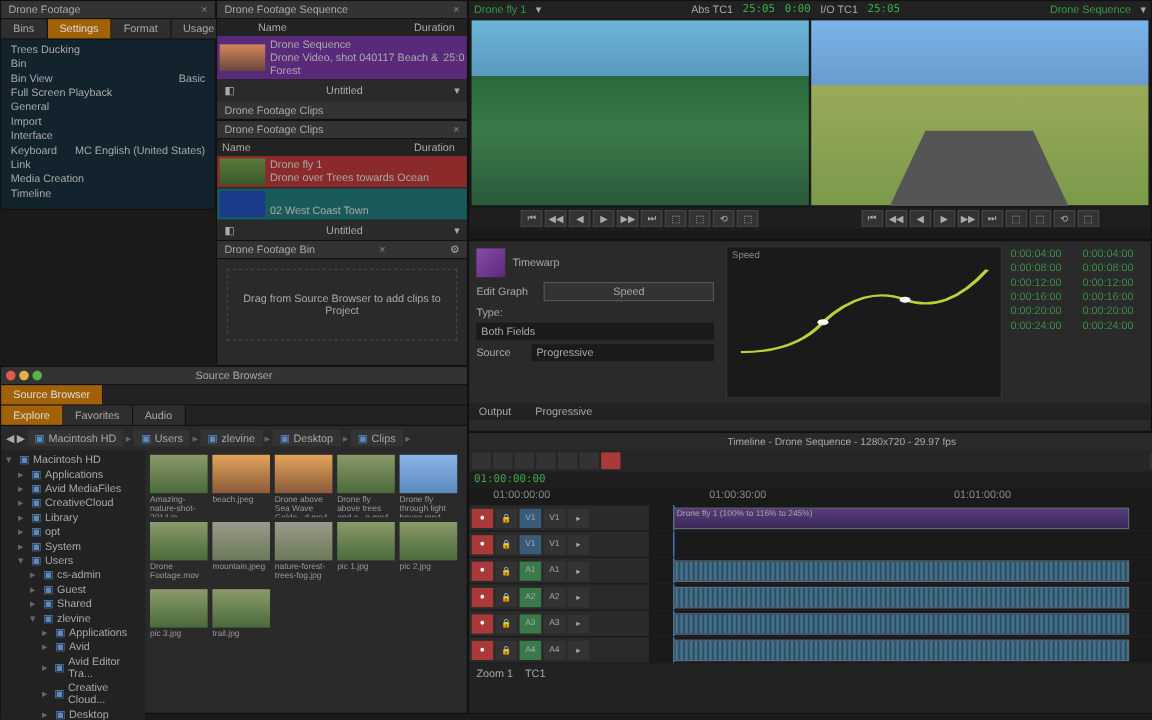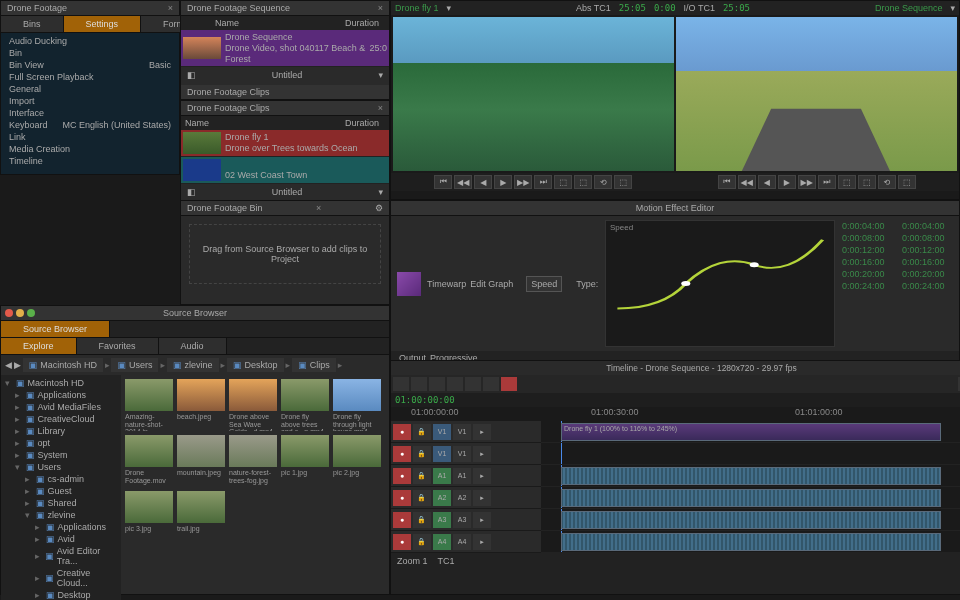--- a/index.html
+++ b/index.html
@@ -1,21 +1,21 @@
 <!DOCTYPE html>
 <html><head>
 <meta charset="utf-8">
 <style>
 * { margin:0; padding:0; box-sizing:border-box; font-family:Arial,sans-serif; font-size:9px; color:#aaa; }
 body { background:#1a1a1a; width:960px; height:600px; overflow:hidden; position:relative; }
 .panel { background:#2a2a2a; border:1px solid #111; position:absolute; }
 .panel-title { background:#333; padding:2px 6px; font-size:9px; border-bottom:1px solid #111; display:flex; justify-content:space-between; align-items:center; }
 .panel-title .close { cursor:pointer; color:#888; }
 .tab-row { display:flex; background:#222; border-bottom:1px solid #111; }
-.tab { padding:3px 22px; background:#2e2e2e; border-right:1px solid #111; cursor:pointer; }
+.tab { padding:3px 10px; background:#2e2e2e; border-right:1px solid #111; cursor:pointer; }
 .tab.active { background:#a16207; color:#ddd; }
 
 
 #settings { left:0; top:0; width:180px; height:175px; background:#12232e; }
 #settings .tab-row { background:#0d1a22; }
 #settings .list { padding:2px 0; }
 #settings .row { display:flex; justify-content:space-between; padding:1px 8px; font-size:8.5px; cursor:pointer; }
 
 
 #seq { left:180px; top:0; width:210px; height:200px; }
@@ -48,32 +48,32 @@
 #composer .viewer.src { background:linear-gradient(to bottom,#6bb4d8 0%,#5a9ac0 30%,#2a6a3a 30%,#3a7a4a 60%,#2a5a3a 100%); }
 #composer .viewer.rec { background:linear-gradient(to bottom,#7ab4e8 0%,#6a9ad0 35%,#9aaa5a 35%,#7a9a4a 100%); }
 #composer .viewer.rec::after { content:''; position:absolute; bottom:0; left:30%; width:40%; height:50%; background:#555; transform:perspective(100px) rotateX(40deg); }
 #composer .transport { display:flex; padding:2px; gap:3px; background:#1e1e1e; }
 #composer .transport .half { flex:1; display:flex; gap:2px; justify-content:center; }
 .tbtn { width:18px; height:14px; background:#333; border:1px solid #444; display:flex; align-items:center; justify-content:center; cursor:pointer; font-size:8px; }
 
 
 #motion { left:390px; top:200px; width:570px; height:160px; }
 #motion .body { display:flex; height:135px; }
-#motion .left { width:210px; padding:6px; display:flex; flex-direction:row; gap:4px; font-size:8px; }
+#motion .left { width:210px; padding:6px; display:flex; flex-direction:column; gap:4px; font-size:8px; }
 #motion .left .row { display:flex; align-items:center; gap:6px; }
-#motion .left .lbl { width:40px;margin-left:10px; }
+#motion .left .lbl { width:40px; }
 #motion .left .val { flex:1; background:#1a1a1a; padding:2px 4px; }
 #motion .left .tw { width:24px; height:24px; background:linear-gradient(135deg,#8a4aaa,#5a2a7a); }
 #motion .graph-area { flex:1; display:flex; }
 #motion .graph { flex:1; background:#1a1a1a; margin:4px; position:relative; border:1px solid #333; }
 #motion .graph .title { position:absolute; top:2px; left:4px; font-size:8px; color:#888; }
 #motion .graph svg { width:100%; height:100%; }
 #motion .tc-col { width:60px; font-size:7px; font-family:monospace; padding:4px 2px; }
 #motion .tc-col div { padding:1px; color:#3a8a4a; }
-#motion .out-row { display:flex; padding:2px 8px; background:#222; gap:4px; font-size:8px; }
+#motion .out-row { display:flex; padding:2px 8px; background:#222; gap:20px; font-size:8px; }
 
 
 #srcbrowser { left:0; top:305px; width:390px; height:290px; }
 #srcbrowser .win-title { background:#333; text-align:center; padding:2px; border-bottom:1px solid #111; }
 #srcbrowser .dots { position:absolute; left:4px; top:3px; display:flex; gap:3px; }
 #srcbrowser .dots span { width:8px; height:8px; border-radius:50%; }
 #srcbrowser .dots .r{background:#e25a4a;} .dots .y{background:#e2b04a;} .dots .g{background:#5ab04a;}
 #srcbrowser .crumb { display:flex; align-items:center; padding:3px 4px; background:#2a2a2a; gap:2px; font-size:8px; }
 #srcbrowser .crumb .seg { background:#333; padding:2px 6px; display:flex; align-items:center; gap:3px; cursor:pointer; }
 #srcbrowser .crumb .chev { color:#666; }
@@ -122,21 +122,21 @@
     </div>
   <div class="tab-row" id="settings-tabs">
       <div class="tab">Bins</div>
       <div class="tab active">Settings</div>
       <div class="tab">Format</div>
       <div class="tab">Usage</div>
       <div class="tab">Info</div>
     </div>
   <div class="list" id="settings-list">
       <div class="row">
-        <span>Audio Ducking</span>
+        <span>Trees Ducking</span>
         <span></span>
       </div>
       <div class="row">
         <span>Bin</span>
         <span></span>
       </div>
       <div class="row">
         <span>Bin View</span>
         <span>Basic</span>
       </div>
@@ -284,23 +284,20 @@
         <div class="tbtn">⏭</div>
         <div class="tbtn">⬚</div>
         <div class="tbtn">⬚</div>
         <div class="tbtn">⟲</div>
         <div class="tbtn">⬚</div>
       </div>
   </div>
 </div>
 
 <div id="motion" class="panel">
-  <div class="panel-title" style="justify-content:center">
-      <span>Motion Effect Editor</span>
-    </div>
   <div class="body">
     <div class="left">
       <div class="row">
           <div class="tw"></div>
           <span>Timewarp</span>
         </div>
       <div class="row">
           <span style="width:50px">Edit Graph</span>
           <button class="val" style="background:#333;border:1px solid #555;color:#aaa;cursor:pointer">Speed</button>
         </div>

